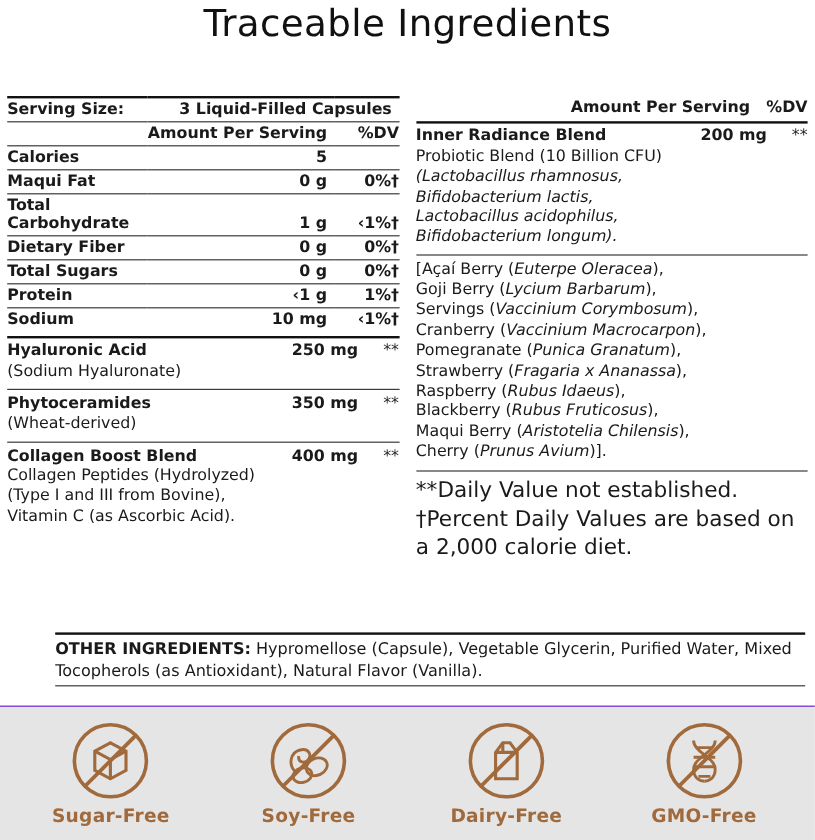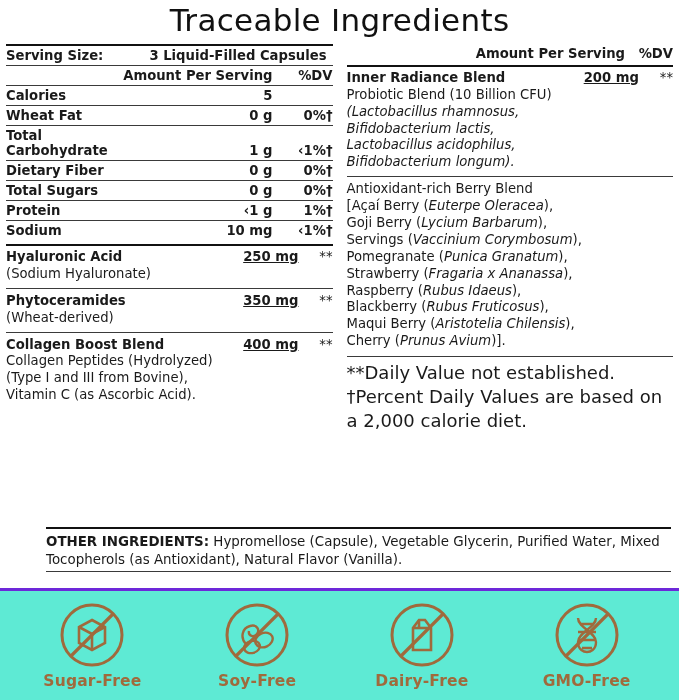--- a/index.html
+++ b/index.html
@@ -21,21 +21,21 @@
     padding-top: 2px;
     padding-bottom: 6px;
     color: #111;
   }
 
   .cols {
     display: flex;
     padding: 0 6px;
     gap: 14px;
   }
-  .col { width: 50%; }
+  .col { width: 50%; margin-top: 36px; }
 
   table.np {
     width: 100%;
     border-collapse: collapse;
     font-size: 13.2px;
   }
   table.np td {
     padding: 2px 0 2px 0;
     vertical-align: bottom;
   }
@@ -44,21 +44,21 @@
   .amt { text-align: right; white-space: nowrap; padding-right: 6px !important; }
   .dv  { text-align: right; white-space: nowrap; width: 54px; }
   .bold { font-weight: bold; }
   .hdr-amt { font-weight: bold; text-align: right; }
   .hdr-dv { font-weight: bold; text-align: right; }
   .tophdr td { border-top: 2px solid #111; }
 
   .rblock { font-size: 13.2px; line-height: 1.28; }
   .rrow { display:flex; justify-content: space-between; align-items: flex-end; }
   .rname { font-weight: bold; }
-  .rval { font-weight: bold; flex:0 0 auto; padding-right: 4px; text-decoration: underline;}
+  .rval { font-weight: bold; flex:0 0 auto; padding-right: 4px;}
   .rdv { width: 30px; text-align: right; }
   .hr2 { border-top: 2px solid #111; margin: 4px 0 3px; }
   .hr1 { border-top: 1px solid #3a3a3a; margin: 5px 0 4px; }
   .desc { padding-left: 0; }
   i { font-style: italic; }
 
   .footnotes { font-size: 18px; line-height: 1.32; margin-top: 6px; }
 
   .bottom {
     padding: 6px 8px 0 8px;
@@ -66,22 +66,22 @@
     line-height: 1.32;
   }
   .bottom .hr { border-top: 2px solid #111; margin: 4px 0 4px; }
   .bottom .hrs { border-top: 1px solid #3a3a3a; margin: 3px 0 3px; }
   .lbl { font-weight: bold; }
 
   .icons {
     position: absolute;
     left: 0; right: 0; bottom: 0;
     height: 112px;
-    background: #5eead4;
-    border-top: 3px solid #6d28d9;
+    background: #e5e5e5;
+    border-top: 1px solid #6d28d9;
     display: flex;
     justify-content: space-around;
     align-items: center;
     padding: 0 10px;
   }
   .icon-item { width: 150px; text-align: center; }
   .icon-item svg { display:block; margin: 0 auto; }
   .icon-cap {
     margin-top: 4px;
     font-size: 15.5px;
@@ -111,21 +111,21 @@
           <td class="hdr-amt amt">Amount Per Serving</td>
           <td class="hdr-dv dv">%DV</td>
         </tr>
 
         <tr class="rule">
           <td class="nm bold">Calories</td>
           <td class="amt bold">5</td>
           <td class="dv bold"></td>
         </tr>
         <tr class="rule">
-          <td class="nm bold">Wheat Fat</td>
+          <td class="nm bold">Maqui Fat</td>
           <td class="amt bold">0 g</td>
           <td class="dv bold">0%†</td>
         </tr>
         <tr class="rule">
           <td class="nm bold">Total Carbohydrate</td>
           <td class="amt bold">1 g</td>
           <td class="dv bold">‹1%†</td>
         </tr>
         <tr class="rule">
           <td class="nm bold">Dietary Fiber</td>
@@ -204,24 +204,24 @@
         </div>
         <div>Probiotic Blend (10 Billion CFU)</div>
         <div><i>(Lactobacillus rhamnosus,</i></div>
         <div><i>Bifidobacterium lactis,</i></div>
         <div><i>Lactobacillus acidophilus,</i></div>
         <div><i>Bifidobacterium longum).</i></div>
       </div>
 
       <div class="rblock">
         <div class="hr1"></div>
-        <div>Antioxidant-rich Berry Blend</div>
         <div><span>[Açaí Berry</span> (<i>Euterpe Oleracea</i><span>),</span></div>
         <div><span>Goji Berry</span> (<i>Lycium Barbarum</i><span>),</span></div>
         <div><span>Servings</span> (<i>Vaccinium Corymbosum</i><span>),</span></div>
+        <div><span>Cranberry</span> (<i>Vaccinium Macrocarpon</i><span>),</span></div>
         <div><span>Pomegranate</span> (<i>Punica Granatum</i><span>),</span></div>
         <div><span>Strawberry</span> (<i>Fragaria x Ananassa</i><span>),</span></div>
         <div><span>Raspberry</span> (<i>Rubus Idaeus</i><span>),</span></div>
         <div><span>Blackberry</span> (<i>Rubus Fruticosus</i><span>),</span></div>
         <div><span>Maqui Berry</span> (<i>Aristotelia Chilensis</i><span>),</span></div>
         <div><span>Cherry</span> (<i>Prunus Avium</i><span>)].</span></div>
       </div>
 
       <div class="footnotes">
         <div class="hr1"></div>

